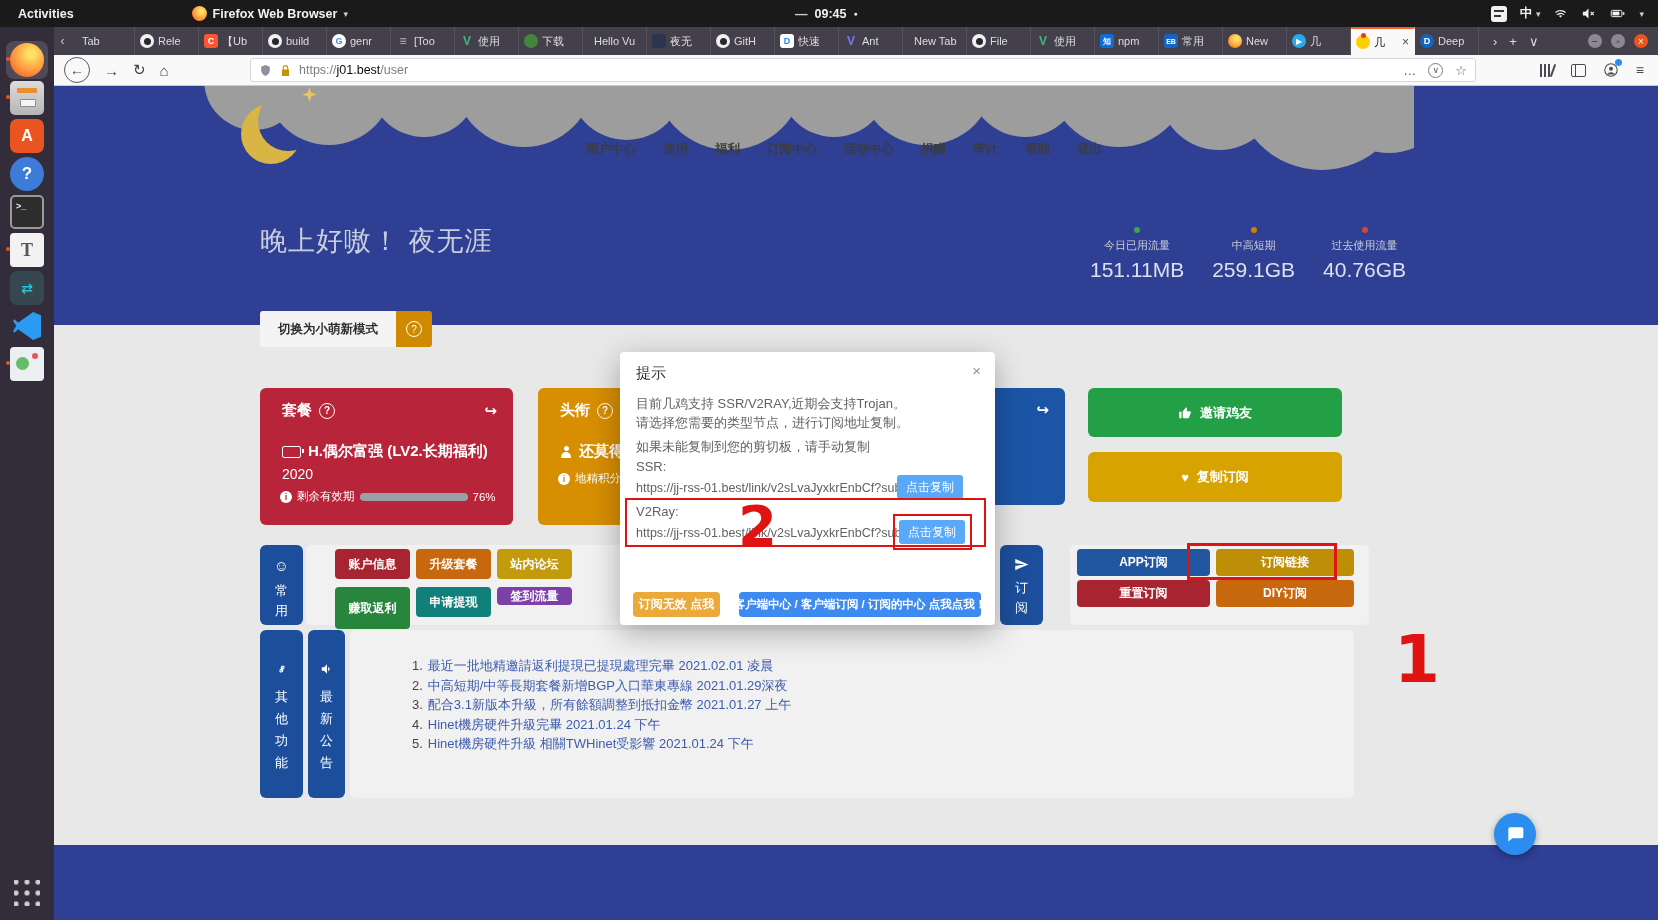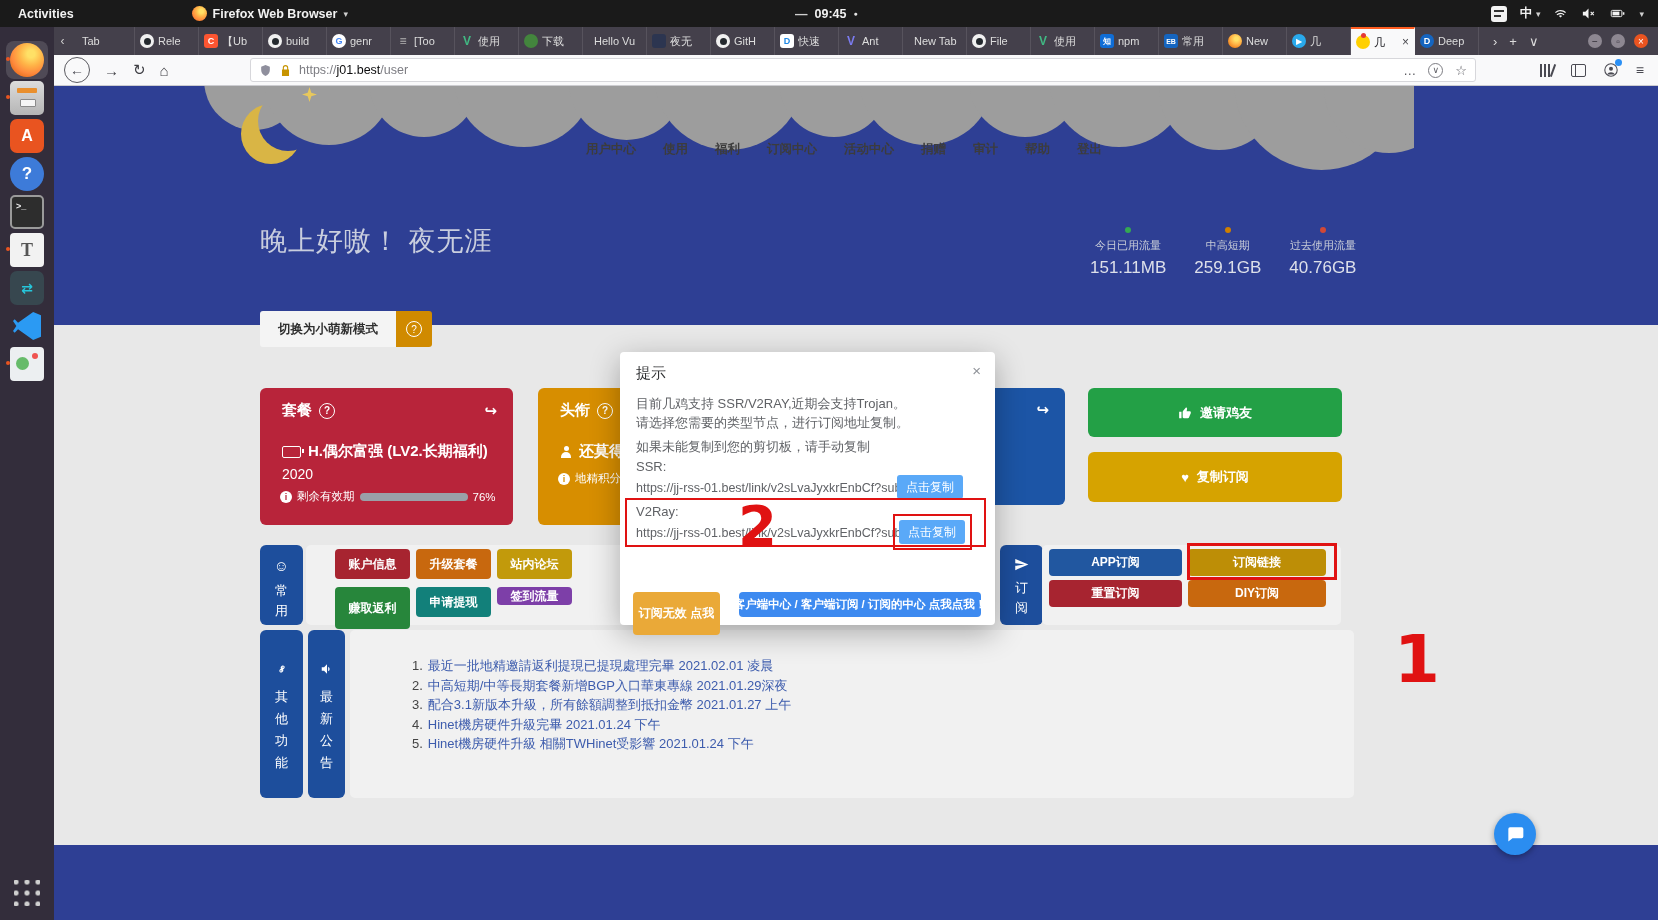--- a/index.html
+++ b/index.html
@@ -116,21 +116,21 @@
   .moon-star{position:absolute;left:248px;top:2px;width:15px;height:15px;background:#e8c85c;z-index:3;
     clip-path:polygon(50% 0,62% 38%,100% 50%,62% 62%,50% 100%,38% 62%,0 50%,38% 38%);}
   .site-nav{position:absolute;left:532px;top:56px;display:flex;gap:27px;z-index:4;}
   .site-nav span{font-size:12.5px;font-weight:bold;color:#3c3c3c;}
 
   .greeting{position:absolute;left:206px;top:138px;font-size:27px;color:#c9cede;letter-spacing:1px;}
   .stats{position:absolute;left:1036px;top:142px;display:flex;gap:28px;}
   .stat{display:flex;flex-direction:column;}
   .stat .lrow{display:flex;align-items:center;gap:5px;font-size:11px;color:#c9cdd8;flex-direction:column;}
   .stat .sdot{width:6px;height:6px;border-radius:50%;}
-  .stat .val{margin-top:5px;font-size:17px;color:#dde0ea;}
+  .stat .val{margin-top:5px;font-size:21px;color:#dde0ea;}
 
   .mode-toggle{position:absolute;left:206px;top:226px;height:36px;display:flex;z-index:5;}
   .mode-main{background:#f4f4f4;color:#2f2f2f;font-size:12.5px;font-weight:bold;display:flex;align-items:center;padding:0 18px;border-radius:3px 0 0 3px;}
   .mode-help{width:36px;background:#d08a00;color:#fff;display:flex;align-items:center;justify-content:center;border-radius:0 3px 3px 0;}
   .qcirc{width:16px;height:16px;border:1.5px solid #fff;border-radius:50%;font-size:10px;display:flex;align-items:center;justify-content:center;box-sizing:border-box;}
   .qcirc::before{content:"?";}
 
   .card{position:absolute;border-radius:6px;color:#fff;}
   .card-head{display:flex;align-items:center;gap:7px;padding:13px 16px 0 22px;font-size:15px;font-weight:bold;}
   .share-icon{margin-left:auto;font-size:15px;font-weight:bold;}
@@ -161,21 +161,21 @@
   .vtab .vlabel{width:14px;word-break:break-all;line-height:20px;font-size:13px;text-align:center;margin-top:6px;}
   .vtab-common{left:206px;top:460px;width:43px;height:80px;}
   .vtab-sub{left:946px;top:460px;width:43px;height:80px;}
   .vtab-other{left:206px;top:545px;width:43px;height:168px;padding-top:32px;}
   .vtab-news{left:254px;top:545px;width:37px;height:168px;padding-top:32px;}
   .vtab-other .vlabel,.vtab-news .vlabel{line-height:22px;margin-top:10px;}
   .smiley::before{content:"\263A";font-size:15px;}
 
   .panel{position:absolute;background:#f1f1f1;border-radius:5px;}
   .panel-common{left:252px;top:460px;width:366px;height:80px;}
-  .panel-sub{left:988px;top:460px;width:299px;height:80px;}
+  .panel-sub{left:1016px;top:460px;width:299px;height:80px;}
   .panel-news{left:296px;top:545px;width:1004px;height:168px;}
   .grid-btn{position:absolute;border-radius:4px;color:#fff;font-size:12px;font-weight:bold;display:flex;align-items:center;justify-content:center;}
 
   .ann-list{position:absolute;left:62px;top:26px;font-size:13px;line-height:19.5px;}
   .ann-row{display:flex;gap:5px;}
   .ann-num{color:#444;}
   .ann-link{color:#3d5cad;}
 
   .chat-fab{position:absolute;left:1440px;top:728px;width:42px;height:42px;border-radius:50%;background:#2b8df0;display:flex;align-items:center;justify-content:center;box-shadow:0 2px 6px rgba(0,0,0,.35);z-index:40;}
 
@@ -188,21 +188,21 @@
   .m-manual{position:absolute;left:16px;top:86px;}
   .m-ssr-label{position:absolute;left:16px;top:107px;}
   .m-ssr-url{position:absolute;left:16px;top:129px;font-size:12.5px;}
   .copy-btn{position:absolute;width:66px;height:24px;background:#5aa9f8;border-radius:3px;color:#fff;font-size:12px;display:flex;align-items:center;justify-content:center;}
   .m-ssr-copy{left:277px;top:123px;}
   .m-v2-box{position:absolute;left:5px;top:146px;width:361px;height:49px;border:2px solid #e01212;box-sizing:border-box;}
   .m-v2-label{position:absolute;left:16px;top:152px;}
   .m-v2-url{position:absolute;left:16px;top:174px;font-size:12.5px;}
   .m-v2-copy{left:279px;top:168px;}
   .m-v2-copy-box{position:absolute;left:273px;top:162px;width:79px;height:36px;border:2px solid #e01212;box-sizing:border-box;}
-  .m-invalid{position:absolute;left:13px;top:240px;width:87px;height:43px;background:#eaa938;border-radius:4px;color:#fff;font-size:12px;font-weight:bold;display:flex;align-items:center;justify-content:center;}
+  .m-invalid{position:absolute;left:13px;top:240px;width:87px;height:25px;background:#eaa938;border-radius:4px;color:#fff;font-size:12px;font-weight:bold;display:flex;align-items:center;justify-content:center;}
   .m-client{position:absolute;left:119px;top:240px;width:242px;height:25px;background:#3d8af0;border-radius:4px;color:#fff;font-size:11.5px;font-weight:bold;display:flex;align-items:center;justify-content:center;white-space:nowrap;}
 
   .anno{position:absolute;font-weight:bold;color:#e01212;z-index:60;font-family:"DejaVu Sans",sans-serif;}
   .anno-2{left:684px;top:408px;font-size:56px;}
   .anno-1{left:1340px;top:536px;font-size:66px;}
   .anno-box-sublink{position:absolute;left:1133px;top:458px;width:150px;height:37px;border:3px solid #e01212;box-sizing:border-box;z-index:45;}
 </style>
 </head>
 <body>
 

